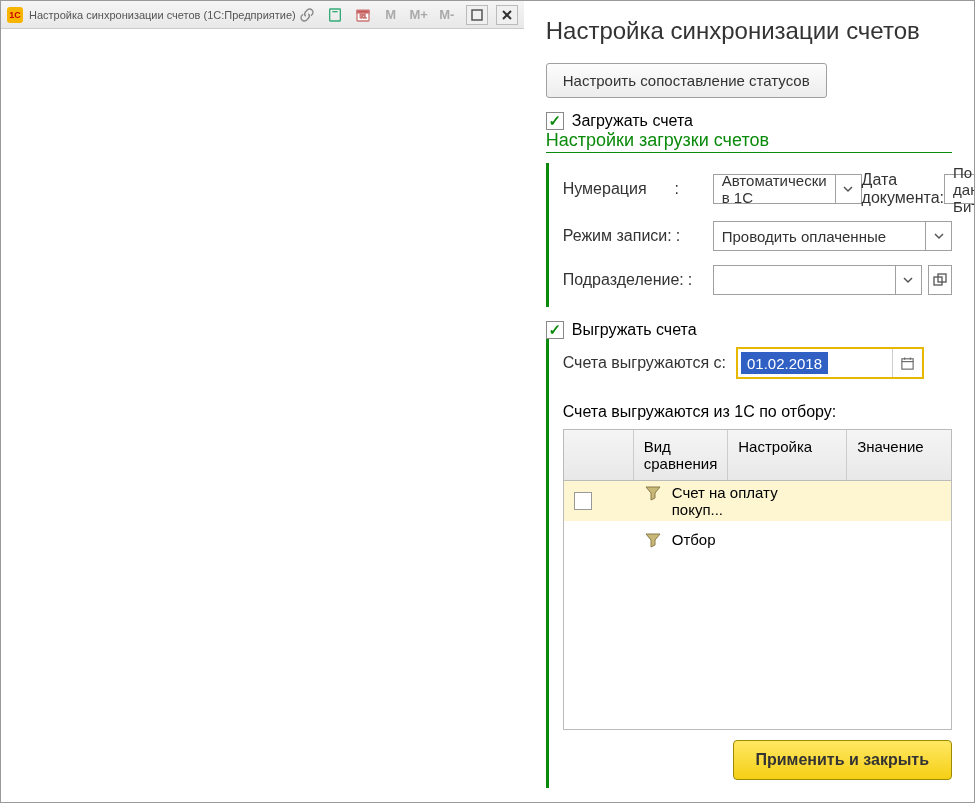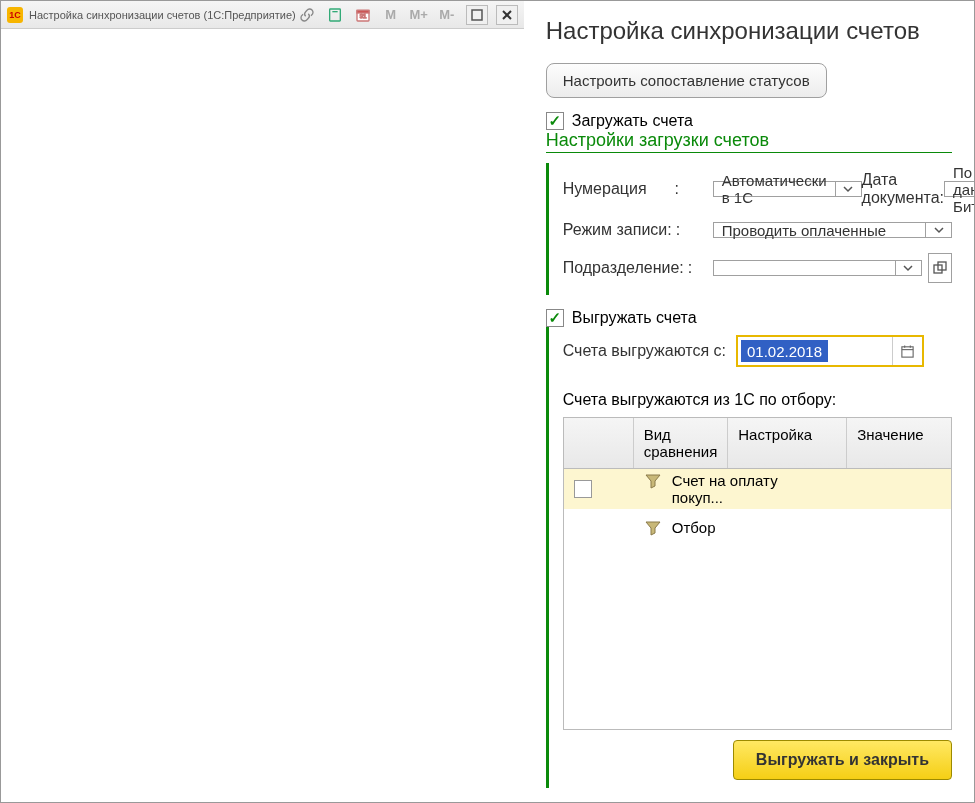--- a/index.html
+++ b/index.html
@@ -63,21 +63,21 @@
     margin-bottom: 18px;
   }
   .btn {
     display:inline-block;
     border:1px solid #a0a0a0;
     background: linear-gradient(#fdfdfd,#ececec);
     padding: 8px 16px;
     font-size:15px;
     color:#333;
     cursor:pointer;
-    border-radius:8px;
+    border-radius:3px;
   }
   .checkbox-row {
     display:flex; align-items:center; gap:8px; margin-top:14px;
     font-size:16px;
   }
   .chk {
     width:18px;height:18px;border:1px solid #888;
     display:flex;align-items:center;justify-content:center;
     background:#fff;
   }
@@ -97,21 +97,21 @@
     border-left:3px solid #0a8a0a;
     padding:8px 0 8px 14px;
   }
   .form-row{
     display:flex; align-items:center; margin-bottom:14px;
     font-size:16px; color:#333;
   }
   .label { min-width:150px; }
   .label.sep::after{content:":"; margin-left:4px;}
   .combo {
-    display:flex; border:1px solid #a0a0a0; height:16px;
+    display:flex; border:1px solid #a0a0a0; height:30px;
     background:#fff;
   }
   .combo .combo-text{
     padding:4px 8px; flex:1; display:flex;align-items:center;
     font-size:15px;
   }
   .combo .combo-arrow{
     width:26px; border-left:1px solid #a0a0a0;
     display:flex;align-items:center;justify-content:center;
     cursor:pointer;
@@ -345,17 +345,17 @@
                   </svg></span>
               <span>Отбор</span>
             </div>
             <div class="td col-cmp"></div>
             <div class="td col-val"></div>
           </div>
         </div>
       </div>
 
       <div class="footer">
-        <button class="btn-primary">Выгружать и закрыть</button>
+        <button class="btn-primary">Применить и закрыть</button>
       </div>
     </div>
   </div>
 </div>
 
 </body></html>

